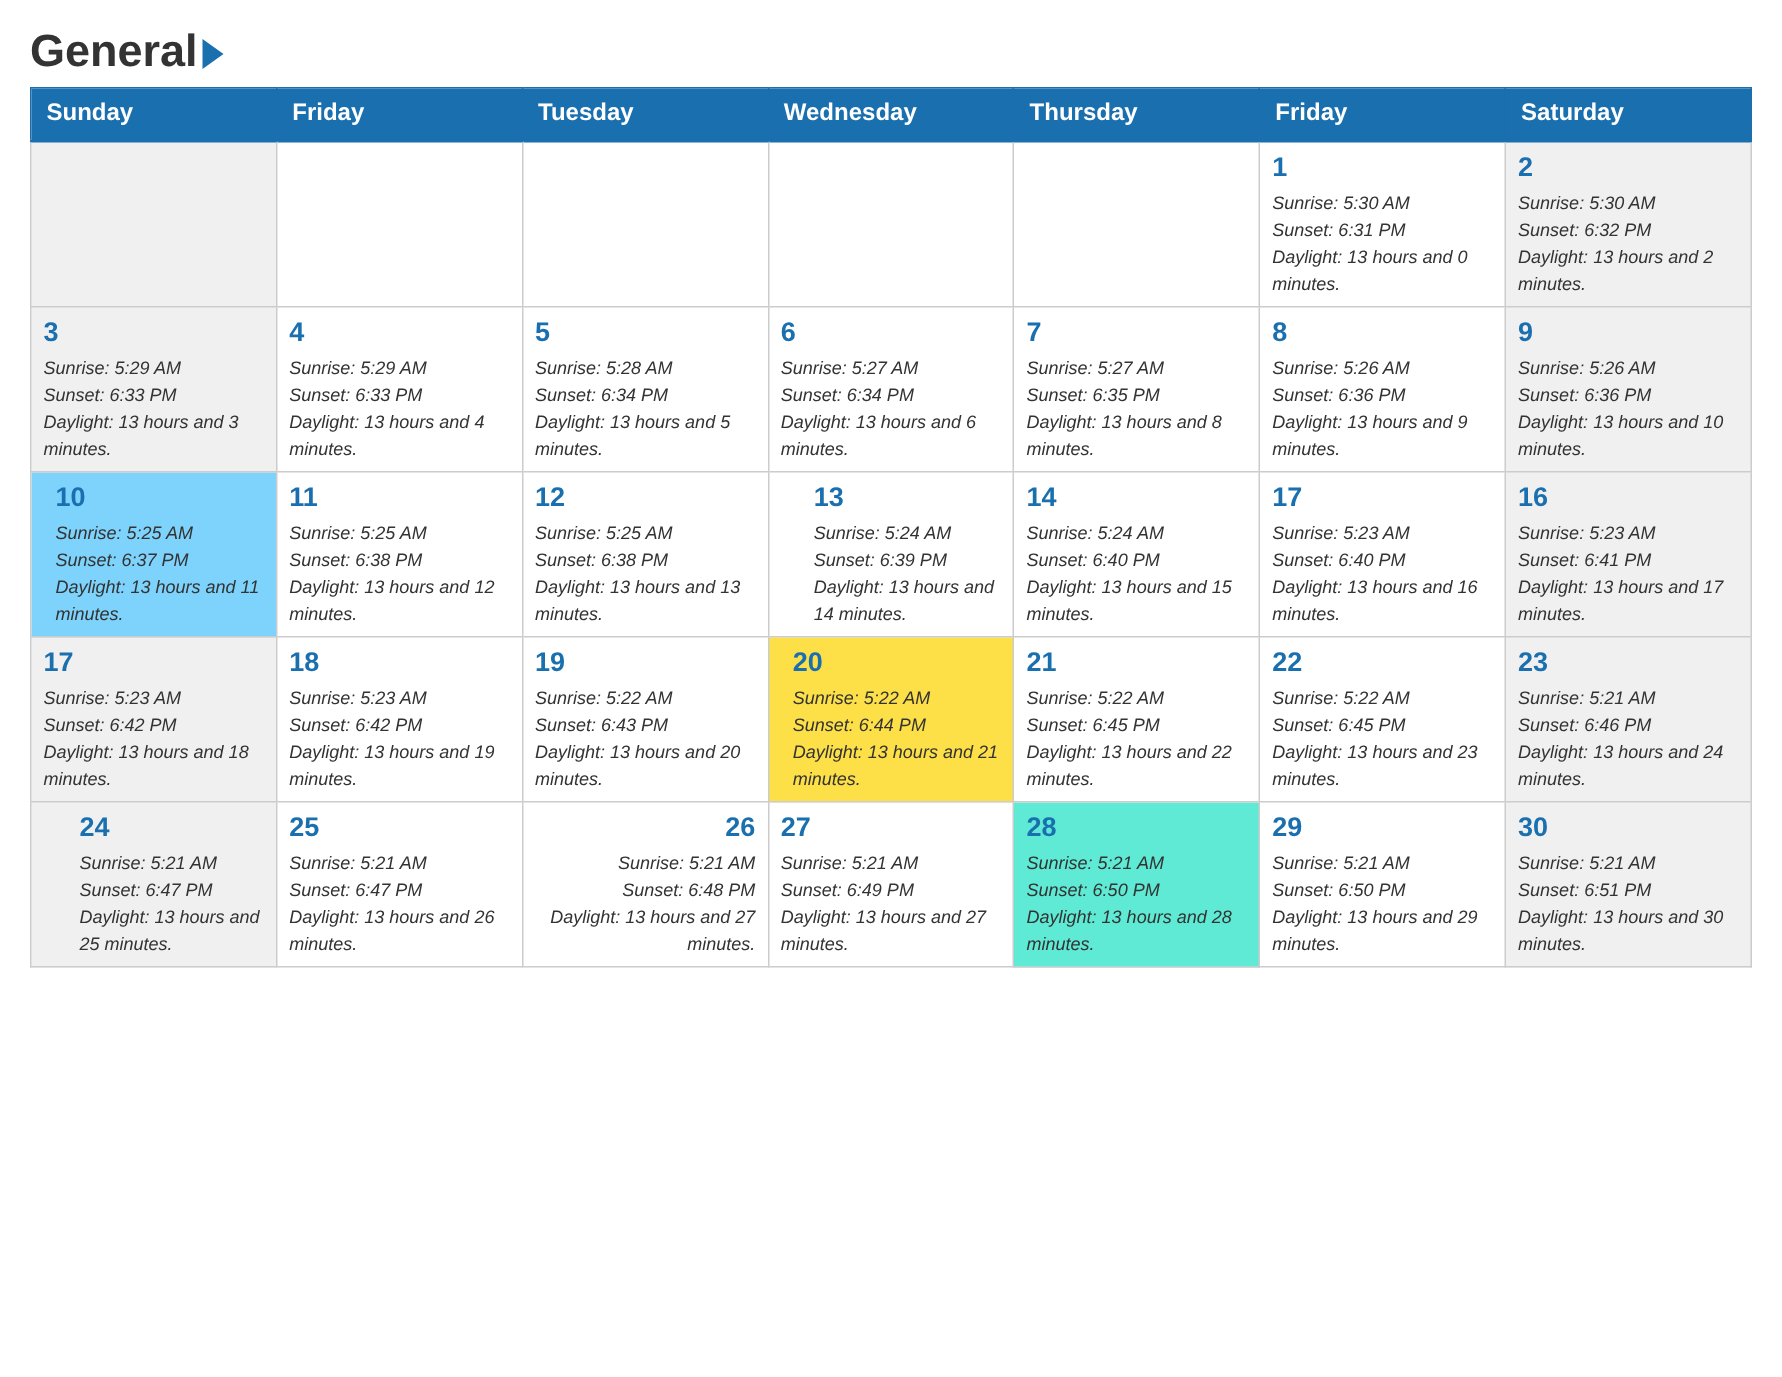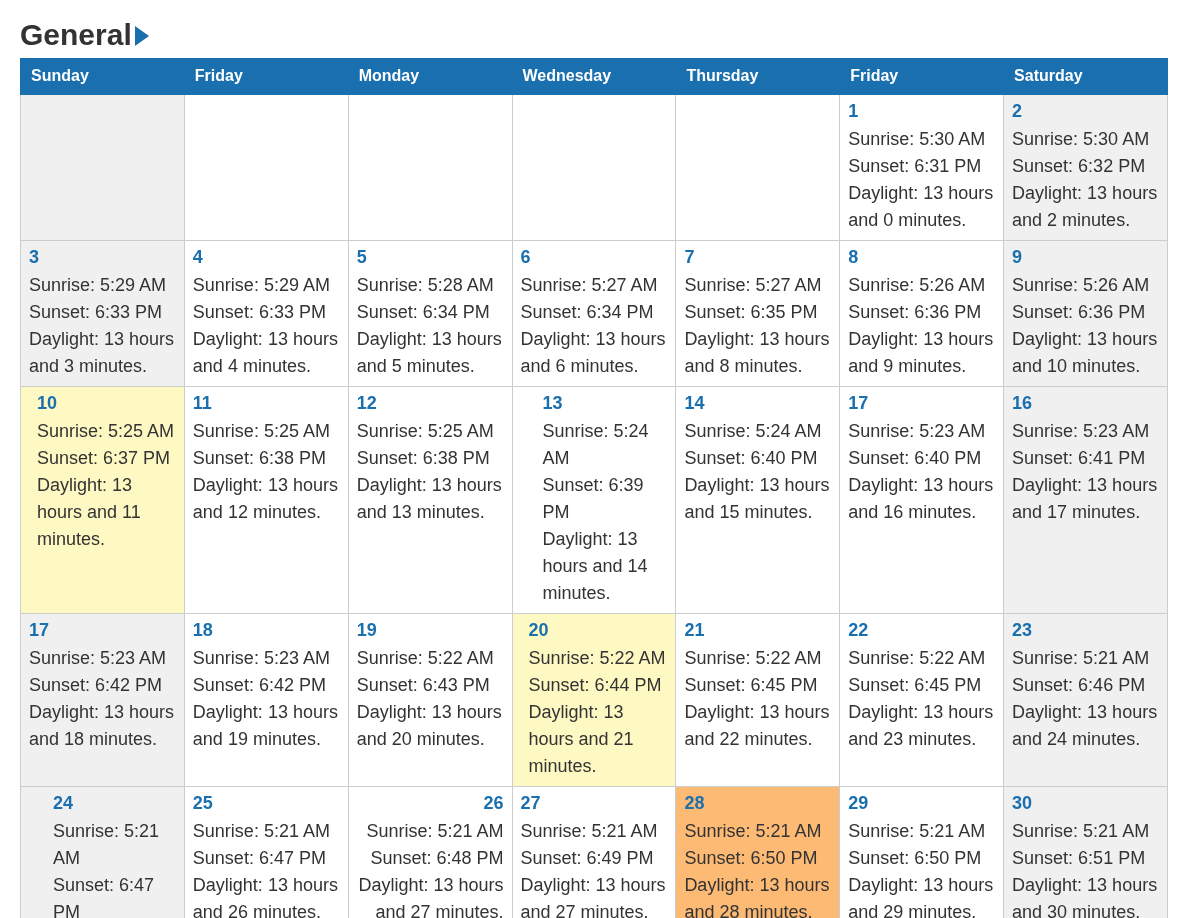--- a/index.html
+++ b/index.html
@@ -56,23 +56,24 @@
       width: 14.28%;
       min-height: 100px;
     }
     .cell-day {
       font-size: 18px;
       font-weight: bold;
       color: #1a6faf;
       margin-bottom: 4px;
     }
     .cell-info {
-      font-size: 18px;
+      font-size: 12px;
       color: #333;
       line-height: 1.5;
+      font-style: italic;
     }
     .empty-cell {
       background: #fff;
     }
     .calendar tbody tr:nth-child(odd) td {
       background-color: #fff;
     }
     .calendar tbody tr td {
       background-color: #f9f9f9;
     }
@@ -100,21 +101,21 @@
     <h1></h1>
     <h2></h2>
   </div>
 </div>
 
 <table class="calendar">
   <thead>
     <tr>
     <th>Sunday</th>
         <th>Friday</th>
-        <th>Monday</th>
+        <th>Tuesday</th>
         <th>Wednesday</th>
         <th>Thursday</th>
         <th>Friday</th>
         <th>Saturday</th>
       </tr>
   </thead>
   <tbody id="calendar-body">
   <tr class="first-row">
         <td class="empty-cell" style="background-color: rgb(240, 240, 240);"></td>
         <td class="empty-cell" style="background-color: rgb(255, 255, 255);"></td>
@@ -154,21 +155,21 @@
         <td style="background-color: rgb(255, 255, 255);">
           <div class="cell-day">8</div>
           <div class="cell-info">Sunrise: 5:26 AM<br>Sunset: 6:36 PM<br>Daylight: 13 hours and 9 minutes.</div>
         </td>
         <td style="background-color: rgb(240, 240, 240);">
           <div class="cell-day">9</div>
           <div class="cell-info">Sunrise: 5:26 AM<br>Sunset: 6:36 PM<br>Daylight: 13 hours and 10 minutes.</div>
         </td>
       </tr>
       <tr>
-        <td style="background-color: #fef9c3; padding-left: 16px;">
+        <td style="background-color: #7dd3fc; padding-left: 16px;">
           <div class="cell-day">10</div>
           <div class="cell-info">Sunrise: 5:25 AM<br>Sunset: 6:37 PM<br>Daylight: 13 hours and 11 minutes.</div>
         </td>
         <td style="background-color: rgb(255, 255, 255); margin-left: 12px;">
           <div class="cell-day">11</div>
           <div class="cell-info">Sunrise: 5:25 AM<br>Sunset: 6:38 PM<br>Daylight: 13 hours and 12 minutes.</div>
         </td>
         <td style="background-color: rgb(255, 255, 255);">
           <div class="cell-day">12</div>
           <div class="cell-info">Sunrise: 5:25 AM<br>Sunset: 6:38 PM<br>Daylight: 13 hours and 13 minutes.</div>
@@ -196,21 +197,21 @@
           <div class="cell-info">Sunrise: 5:23 AM<br>Sunset: 6:42 PM<br>Daylight: 13 hours and 18 minutes.</div>
         </td>
         <td style="background-color: rgb(255, 255, 255);">
           <div class="cell-day">18</div>
           <div class="cell-info">Sunrise: 5:23 AM<br>Sunset: 6:42 PM<br>Daylight: 13 hours and 19 minutes.</div>
         </td>
         <td style="background-color: rgb(255, 255, 255);">
           <div class="cell-day">19</div>
           <div class="cell-info">Sunrise: 5:22 AM<br>Sunset: 6:43 PM<br>Daylight: 13 hours and 20 minutes.</div>
         </td>
-        <td style="background-color: #fef9c3; padding-left: 16px;">
+        <td style="background-color: #fde047; padding-left: 16px;">
           <div class="cell-day">20</div>
           <div class="cell-info">Sunrise: 5:22 AM<br>Sunset: 6:44 PM<br>Daylight: 13 hours and 21 minutes.</div>
         </td>
         <td style="background-color: rgb(255, 255, 255);">
           <div class="cell-day">21</div>
           <div class="cell-info">Sunrise: 5:22 AM<br>Sunset: 6:45 PM<br>Daylight: 13 hours and 22 minutes.</div>
         </td>
         <td style="background-color: rgb(255, 255, 255);">
           <div class="cell-day">22</div>
           <div class="cell-info">Sunrise: 5:22 AM<br>Sunset: 6:45 PM<br>Daylight: 13 hours and 23 minutes.</div>
@@ -230,21 +231,21 @@
           <div class="cell-info">Sunrise: 5:21 AM<br>Sunset: 6:47 PM<br>Daylight: 13 hours and 26 minutes.</div>
         </td>
         <td style="background-color: rgb(255, 255, 255); text-align: right;">
           <div class="cell-day">26</div>
           <div class="cell-info">Sunrise: 5:21 AM<br>Sunset: 6:48 PM<br>Daylight: 13 hours and 27 minutes.</div>
         </td>
         <td style="background-color: rgb(255, 255, 255);">
           <div class="cell-day">27</div>
           <div class="cell-info">Sunrise: 5:21 AM<br>Sunset: 6:49 PM<br>Daylight: 13 hours and 27 minutes.</div>
         </td>
-        <td style="background-color: #fdba74;">
+        <td style="background-color: #5eead4;">
           <div class="cell-day">28</div>
           <div class="cell-info">Sunrise: 5:21 AM<br>Sunset: 6:50 PM<br>Daylight: 13 hours and 28 minutes.</div>
         </td>
         <td style="background-color: rgb(255, 255, 255);">
           <div class="cell-day">29</div>
           <div class="cell-info">Sunrise: 5:21 AM<br>Sunset: 6:50 PM<br>Daylight: 13 hours and 29 minutes.</div>
         </td>
         <td style="background-color: rgb(240, 240, 240);">
           <div class="cell-day">30</div>
           <div class="cell-info">Sunrise: 5:21 AM<br>Sunset: 6:51 PM<br>Daylight: 13 hours and 30 minutes.</div>

